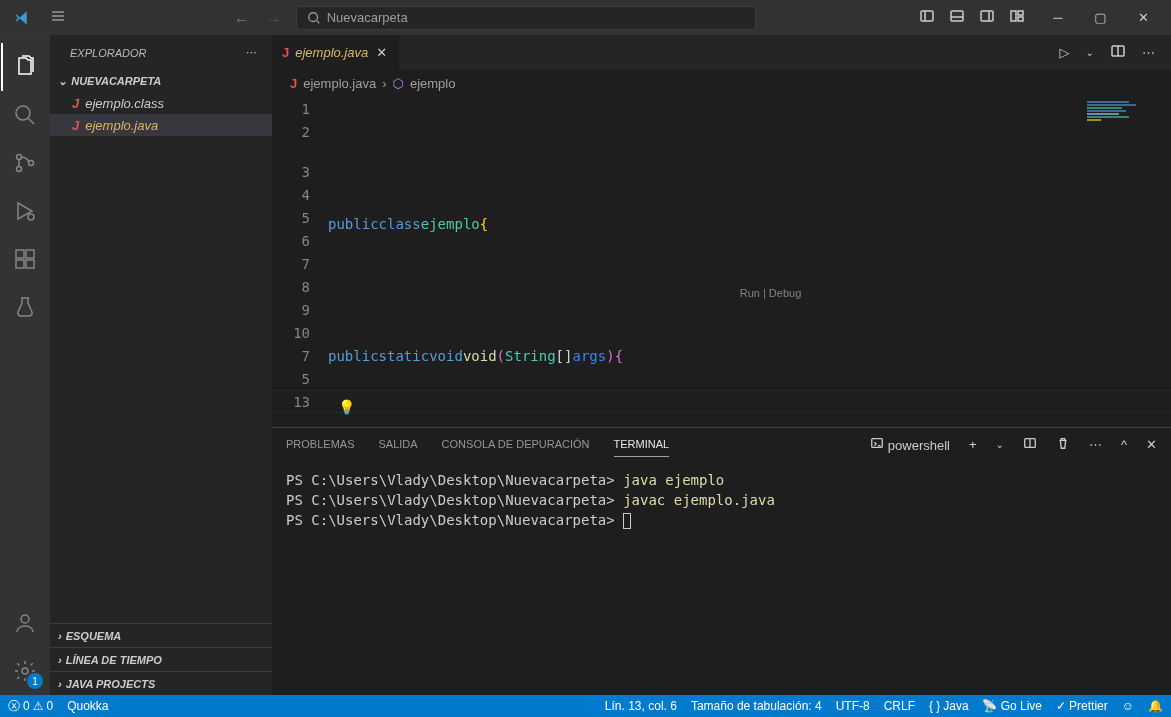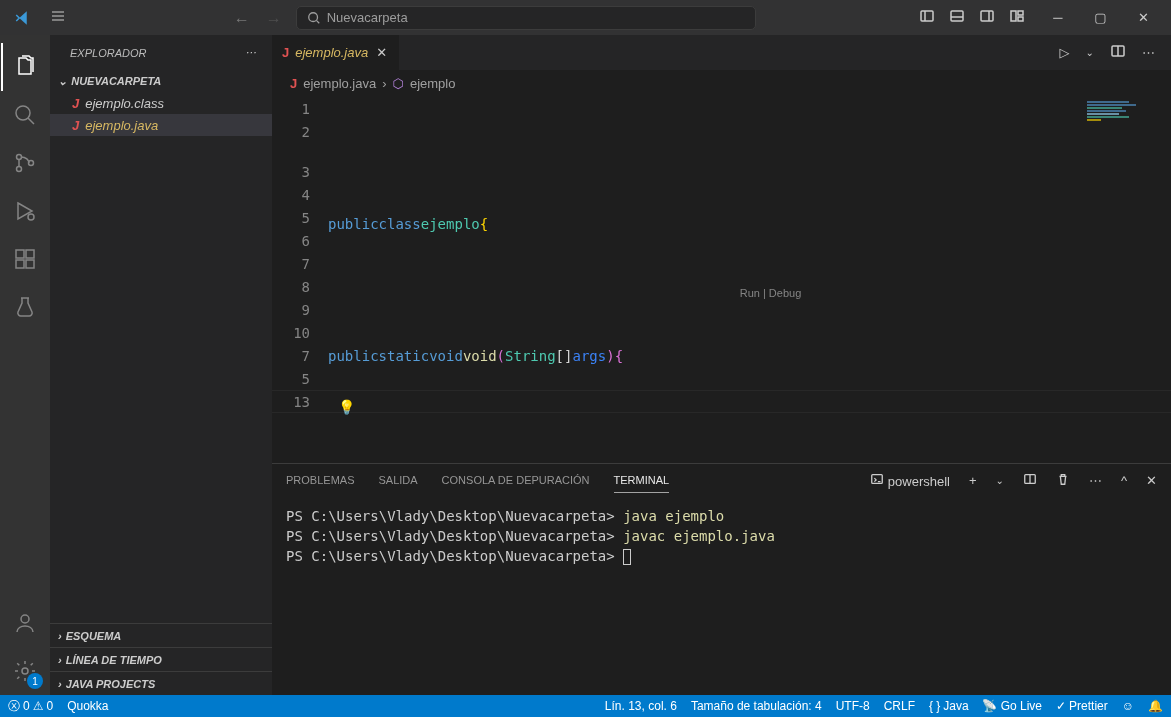--- a/index.html
+++ b/index.html
@@ -208,21 +208,21 @@
 }
 .cursor-line {
   position: absolute; left: 0; right: 0; top: 294px;
   height: 23px;
   border-top: 1px solid #282828;
   border-bottom: 1px solid #282828;
   pointer-events: none;
 }
 
 .panel {
-  height: 232px;
+  height: 268px;
   background: #1e1e1e;
   border-top: 1px solid #3c3c3c;
   display: flex;
   flex-direction: column;
 }
 .panel-tabs {
   height: 32px;
   display: flex;
   align-items: center;
   padding: 0 14px;

